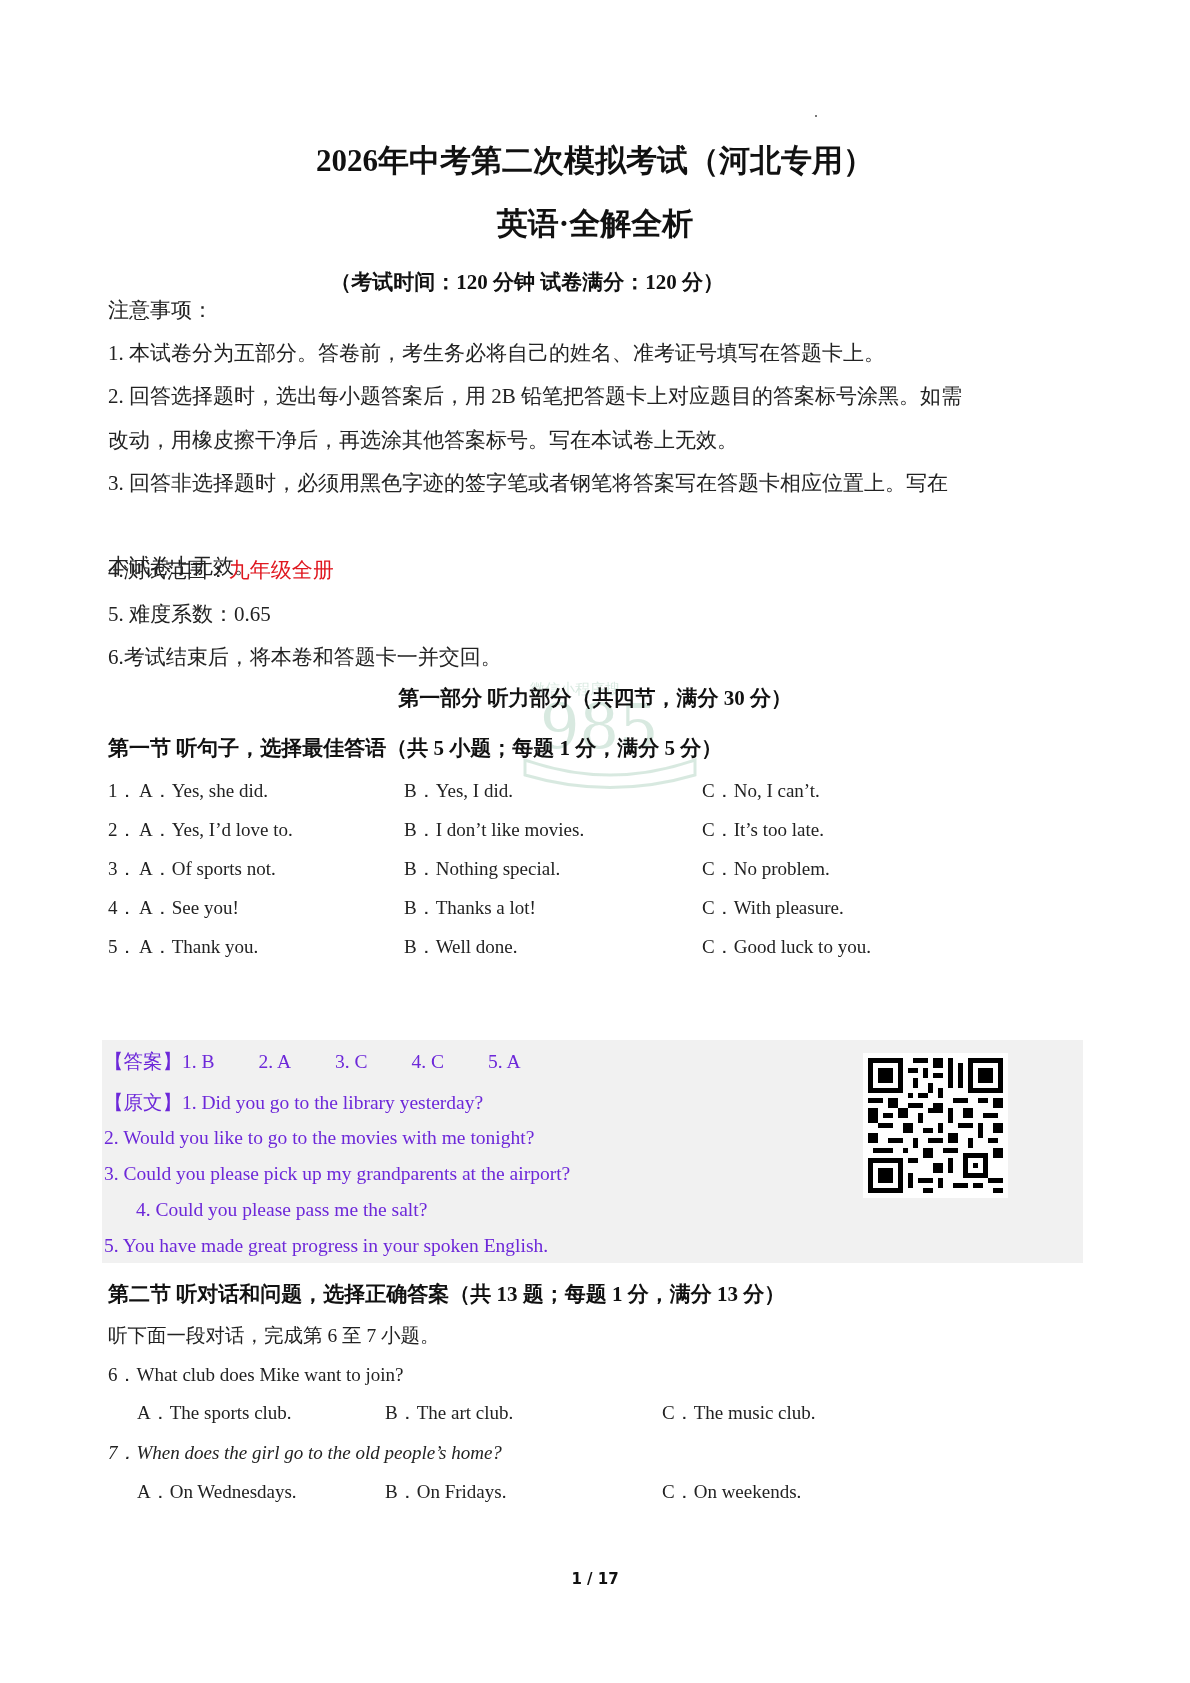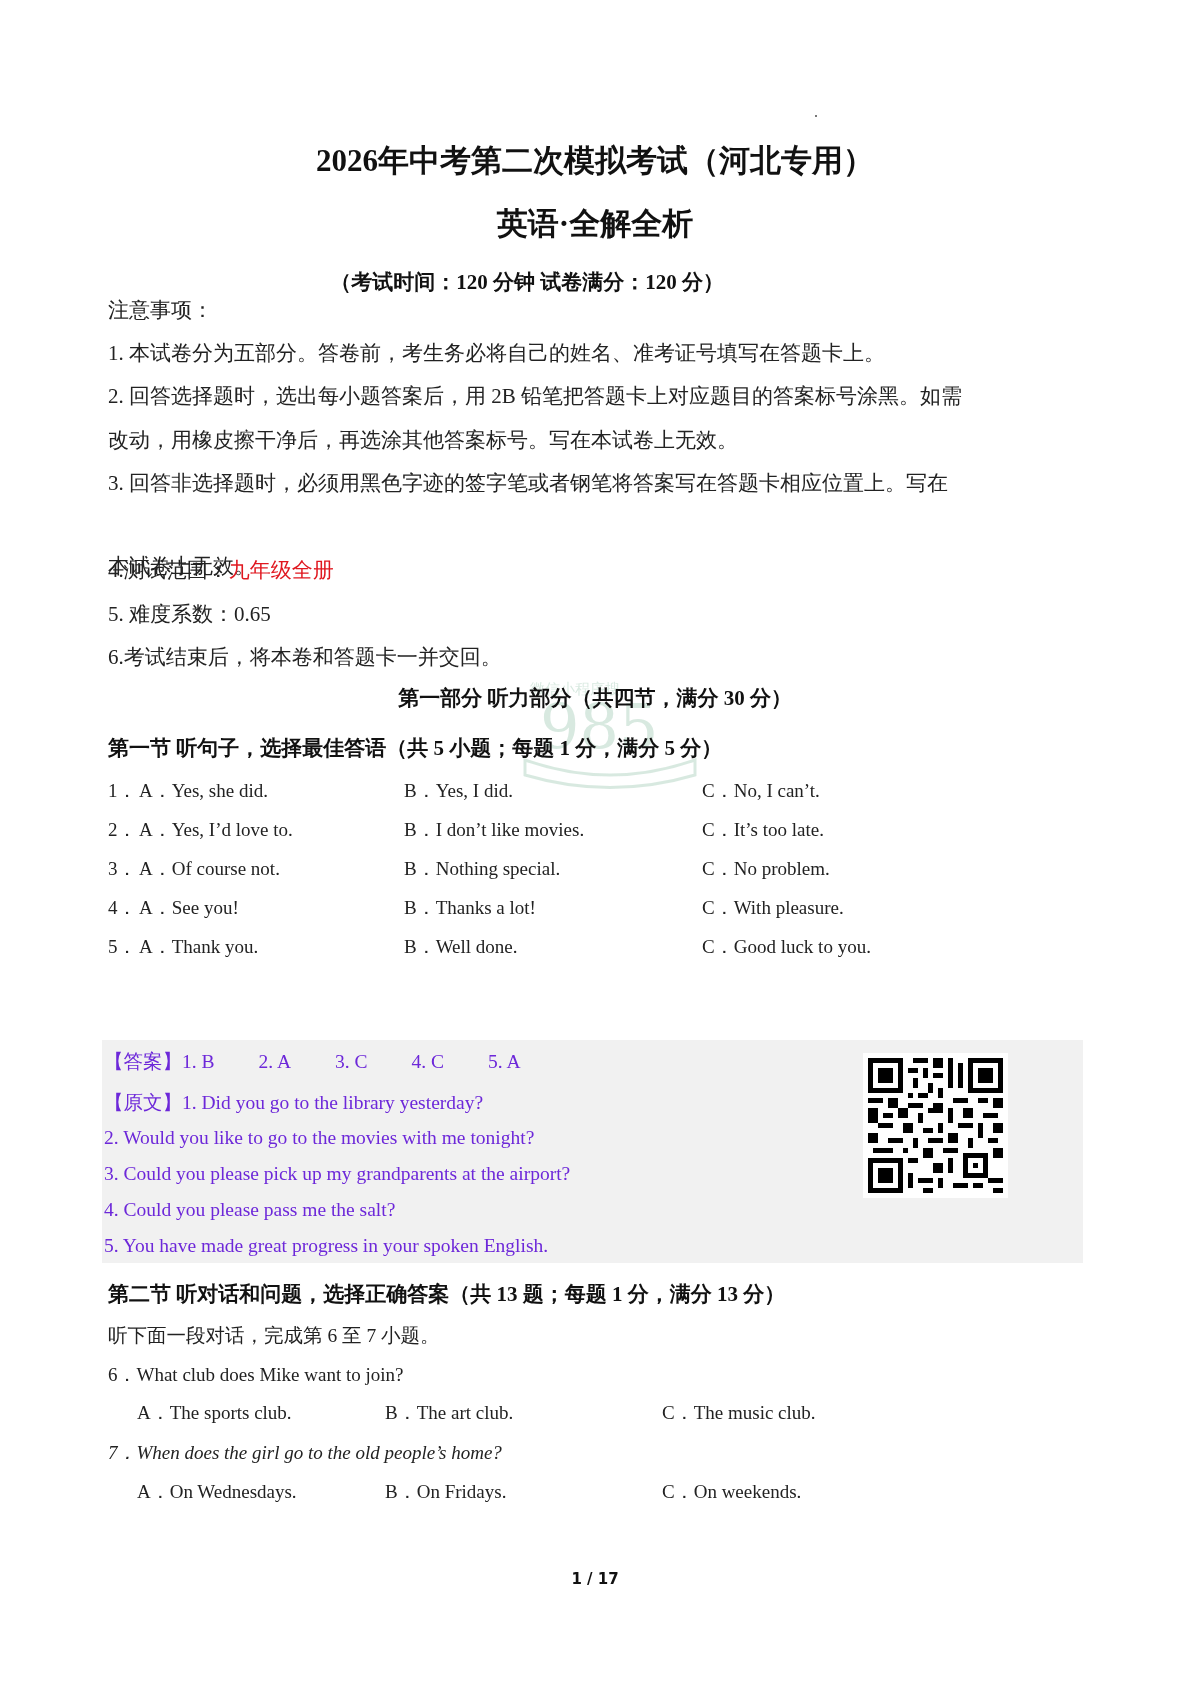--- a/index.html
+++ b/index.html
@@ -64,21 +64,21 @@
   <span class="col" style="left:594px;">C．No, I can’t.</span>
 </div>
 <div class="abs opt-row" style="top:817px;">
   <span class="col" style="left:0;">2．</span>
   <span class="col" style="left:31px;">A．Yes, I’d love to.</span>
   <span class="col" style="left:296px;">B．I don’t like movies.</span>
   <span class="col" style="left:594px;">C．It’s too late.</span>
 </div>
 <div class="abs opt-row" style="top:856px;">
   <span class="col" style="left:0;">3．</span>
-  <span class="col" style="left:31px;">A．Of course not.</span>
+  <span class="col" style="left:31px;">A．Of sports not.</span>
   <span class="col" style="left:296px;">B．Nothing special.</span>
   <span class="col" style="left:594px;">C．No problem.</span>
 </div>
 <div class="abs opt-row" style="top:895px;">
   <span class="col" style="left:0;">4．</span>
   <span class="col" style="left:31px;">A．See you!</span>
   <span class="col" style="left:296px;">B．Thanks a lot!</span>
   <span class="col" style="left:594px;">C．With pleasure.</span>
 </div>
 <div class="abs opt-row" style="top:934px;">
@@ -91,21 +91,21 @@
 <div class="answer-box"></div>
 
 <div class="abs ans-line" style="top:1048px;">
   <span>【答案】</span><span>1. B</span><span style="display:inline-block; width:44px;"></span><span>2. A</span><span style="display:inline-block; width:44px;"></span><span>3. C</span><span style="display:inline-block; width:44px;"></span><span>4. C</span><span style="display:inline-block; width:44px;"></span><span>5. A</span>
 </div>
 <div class="abs ans-line" style="top:1089px;">
   <span>【原文】</span><span>1. Did you go to the library yesterday?</span>
 </div>
 <div class="abs ans-line" style="top:1127px;">2. Would you like to go to the movies with me tonight?</div>
 <div class="abs ans-line" style="top:1163px;">3. Could you please pick up my grandparents at the airport?</div>
-<div class="abs ans-line" style="top:1199px;">4. Could you please pass me the salt?</div>
+<div class="abs ans-line" style="top:1199px;margin-left:32px;">4. Could you please pass me the salt?</div>
 <div class="abs ans-line" style="top:1235px;">5. You have made great progress in your spoken English.</div>
 
 <div class="qr">
   <svg width="145" height="145" viewBox="0 0 29 29" shape-rendering="crispEdges">
     <rect x="0" y="0" width="29" height="29" fill="#fff"></rect>
     <g fill="#000">
 
       <rect x="1" y="1" width="7" height="7"></rect>
         <rect x="2" y="2" width="5" height="5" fill="#fff"></rect>
         <rect x="3" y="3" width="3" height="3"></rect>

